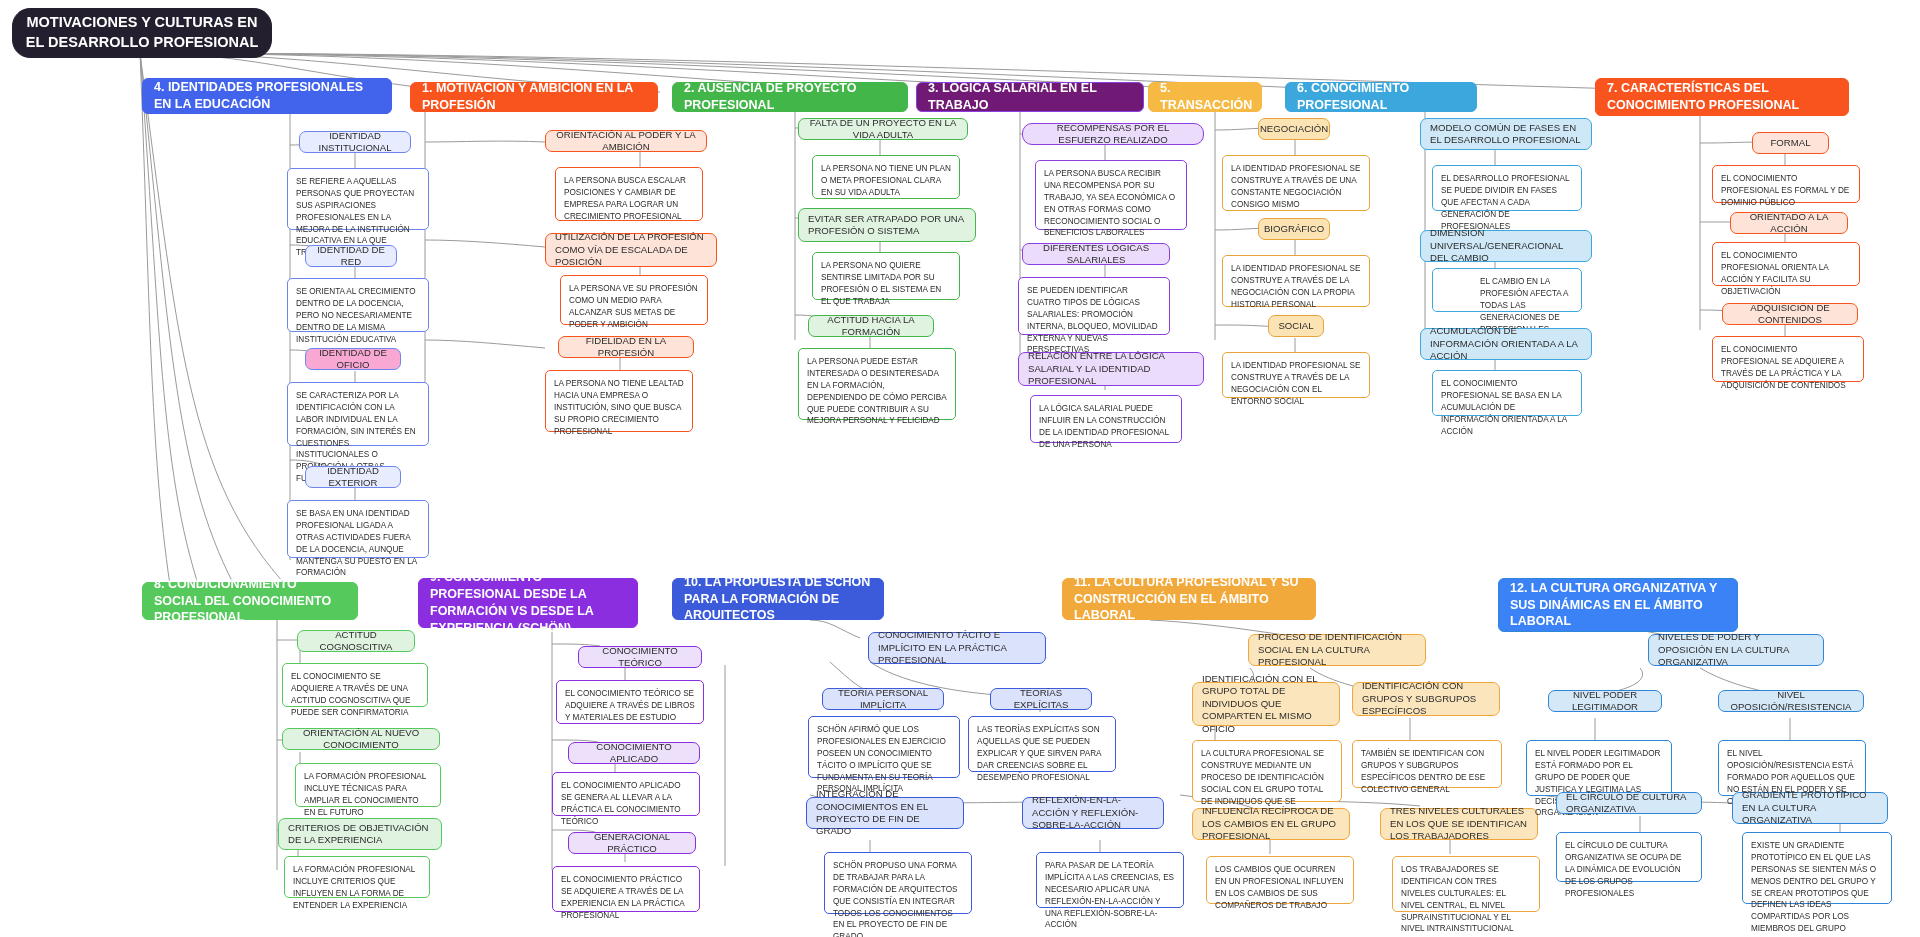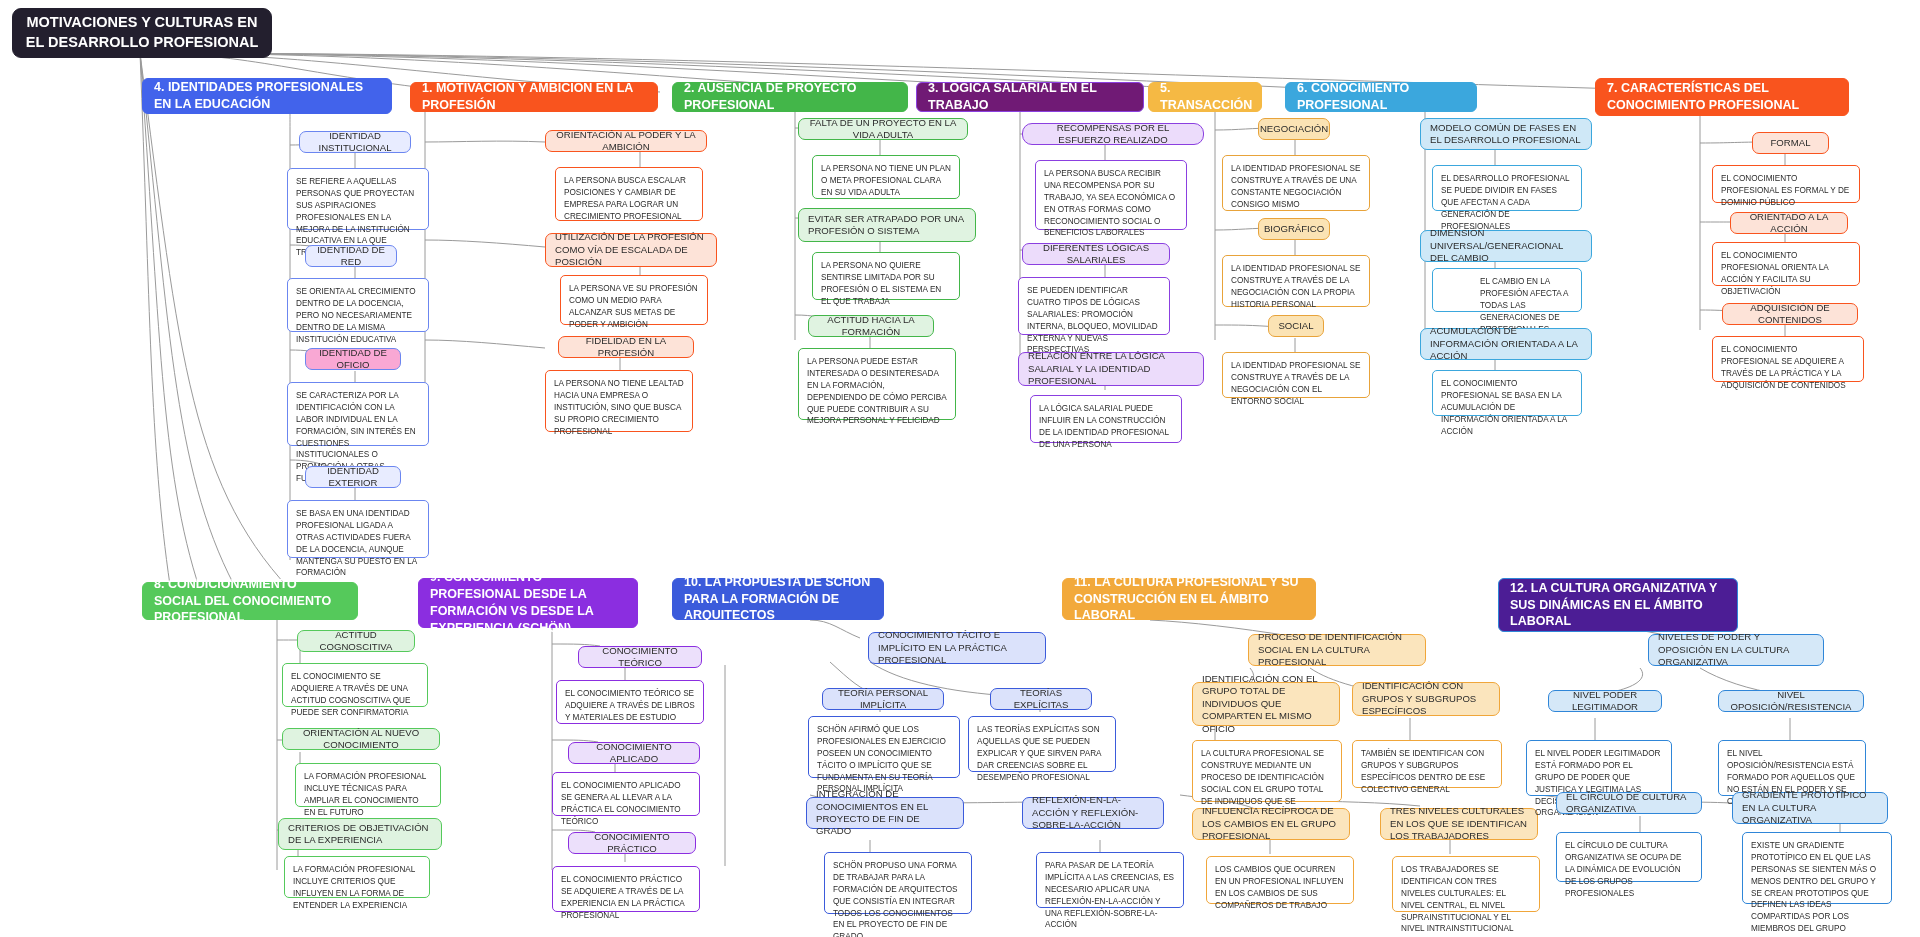--- a/index.html
+++ b/index.html
@@ -3,21 +3,21 @@
 <meta charset="utf-8">
 <style>
   html,body{margin:0;padding:0;background:#ffffff;}
   body{width:1920px;height:937px;position:relative;overflow:hidden;
        font-family:"Liberation Sans","DejaVu Sans",sans-serif;}
   #canvas{position:absolute;left:0;top:0;width:1920px;height:937px;}
   svg#links{position:absolute;left:0;top:0;width:1920px;height:937px;pointer-events:none;}
   .node{position:absolute;box-sizing:border-box;border-radius:7px;border-width:1.5px;border-style:solid;}
   .root{background:#231f2e;border-color:#231f2e;color:#ffffff;font-weight:bold;font-size:14.5px;
         text-align:center;line-height:1.35;display:flex;align-items:center;justify-content:center;
-        padding:13px 12px;border-radius:9px;}
+        padding:13px 12px;border-radius:18px;}
   .branch{color:#ffffff;font-weight:bold;font-size:12.5px;line-height:1.35;padding:8px 11px;
           display:flex;align-items:center;border-radius:6px;}
   .sub{font-size:9.6px;line-height:1.3;padding:5px 9px;display:flex;align-items:center;
        justify-content:center;text-align:center;color:#2b2b2b;border-radius:7px;}
   .sub.left{justify-content:flex-start;text-align:left;}
   .leaf{font-size:8.2px;line-height:1.45;padding:7px 8px;color:#2b2b2b;background:#ffffff;
         border-radius:5px;text-align:left;}
 </style>
 </head>
 <body>
@@ -215,21 +215,21 @@
   <div class="node sub" style="left:282px;top:728px;width:158px;height:22px;background:#dff3e0;border-color:#55c95b;">ORIENTACIÓN AL NUEVO CONOCIMIENTO</div>
   <div class="node leaf" style="left:295px;top:763px;width:146px;height:44px;border-color:#55c95b;">LA FORMACIÓN PROFESIONAL INCLUYE TÉCNICAS PARA AMPLIAR EL CONOCIMIENTO EN EL FUTURO</div>
   <div class="node sub left" style="left:278px;top:818px;width:164px;height:32px;background:#dff3e0;border-color:#55c95b;">CRITERIOS DE OBJETIVACIÓN DE LA EXPERIENCIA</div>
   <div class="node leaf" style="left:284px;top:856px;width:146px;height:42px;border-color:#55c95b;">LA FORMACIÓN PROFESIONAL INCLUYE CRITERIOS QUE INFLUYEN EN LA FORMA DE ENTENDER LA EXPERIENCIA</div>
 
   <div class="node branch" style="left:418px;top:578px;width:220px;height:50px;background:#8b2ee0;border-color:#8b2ee0;">9. CONOCIMIENTO PROFESIONAL DESDE LA FORMACIÓN VS DESDE LA EXPERIENCIA (SCHÖN)</div>
   <div class="node sub" style="left:578px;top:646px;width:124px;height:22px;background:#ece0fb;border-color:#8b2ee0;">CONOCIMIENTO TEÓRICO</div>
   <div class="node leaf" style="left:556px;top:680px;width:148px;height:44px;border-color:#8b2ee0;">EL CONOCIMIENTO TEÓRICO SE ADQUIERE A TRAVÉS DE LIBROS Y MATERIALES DE ESTUDIO</div>
   <div class="node sub" style="left:568px;top:742px;width:132px;height:22px;background:#ece0fb;border-color:#8b2ee0;">CONOCIMIENTO APLICADO</div>
   <div class="node leaf" style="left:552px;top:772px;width:148px;height:44px;border-color:#8b2ee0;">EL CONOCIMIENTO APLICADO SE GENERA AL LLEVAR A LA PRÁCTICA EL CONOCIMIENTO TEÓRICO</div>
-  <div class="node sub" style="left:568px;top:832px;width:128px;height:22px;background:#ece0fb;border-color:#8b2ee0;">CONOCIMIENTO PRÁCTICO</div>
+  <div class="node sub" style="left:568px;top:832px;width:128px;height:22px;background:#ece0fb;border-color:#8b2ee0;">GENERACIONAL PRÁCTICO</div>
   <div class="node leaf" style="left:552px;top:866px;width:148px;height:46px;border-color:#8b2ee0;">EL CONOCIMIENTO PRÁCTICO SE ADQUIERE A TRAVÉS DE LA EXPERIENCIA EN LA PRÁCTICA PROFESIONAL</div>
 
   <div class="node branch" style="left:672px;top:578px;width:212px;height:42px;background:#3b5bdb;border-color:#3b5bdb;">10. LA PROPUESTA DE SCHÖN PARA LA FORMACIÓN DE ARQUITECTOS</div>
   <div class="node sub left" style="left:868px;top:632px;width:178px;height:32px;background:#dbe2fb;border-color:#3b5bdb;">CONOCIMIENTO TÁCITO E IMPLÍCITO EN LA PRÁCTICA PROFESIONAL</div>
   <div class="node sub" style="left:822px;top:688px;width:122px;height:22px;background:#dbe2fb;border-color:#3b5bdb;">TEORÍA PERSONAL IMPLÍCITA</div>
   <div class="node leaf" style="left:808px;top:716px;width:152px;height:62px;border-color:#3b5bdb;">SCHÖN AFIRMÓ QUE LOS PROFESIONALES EN EJERCICIO POSEEN UN CONOCIMIENTO TÁCITO O IMPLÍCITO QUE SE FUNDAMENTA EN SU TEORÍA PERSONAL IMPLÍCITA</div>
   <div class="node sub" style="left:990px;top:688px;width:102px;height:22px;background:#dbe2fb;border-color:#3b5bdb;">TEORÍAS EXPLÍCITAS</div>
   <div class="node leaf" style="left:968px;top:716px;width:148px;height:56px;border-color:#3b5bdb;">LAS TEORÍAS EXPLÍCITAS SON AQUELLAS QUE SE PUEDEN EXPLICAR Y QUE SIRVEN PARA DAR CREENCIAS SOBRE EL DESEMPEÑO PROFESIONAL</div>
   <div class="node sub left" style="left:806px;top:797px;width:158px;height:32px;background:#dbe2fb;border-color:#3b5bdb;">INTEGRACIÓN DE CONOCIMIENTOS EN EL PROYECTO DE FIN DE GRADO</div>
   <div class="node leaf" style="left:824px;top:852px;width:148px;height:62px;border-color:#3b5bdb;">SCHÖN PROPUSO UNA FORMA DE TRABAJAR PARA LA FORMACIÓN DE ARQUITECTOS QUE CONSISTÍA EN INTEGRAR TODOS LOS CONOCIMIENTOS EN EL PROYECTO DE FIN DE GRADO</div>
@@ -240,21 +240,21 @@
   <div class="node sub left" style="left:1248px;top:634px;width:178px;height:32px;background:#fbe5bd;border-color:#f0a63a;">PROCESO DE IDENTIFICACIÓN SOCIAL EN LA CULTURA PROFESIONAL</div>
   <div class="node sub left" style="left:1192px;top:682px;width:148px;height:44px;background:#fbe5bd;border-color:#f0a63a;">IDENTIFICACIÓN CON EL GRUPO TOTAL DE INDIVIDUOS QUE COMPARTEN EL MISMO OFICIO</div>
   <div class="node leaf" style="left:1192px;top:740px;width:150px;height:62px;border-color:#f0a63a;">LA CULTURA PROFESIONAL SE CONSTRUYE MEDIANTE UN PROCESO DE IDENTIFICACIÓN SOCIAL CON EL GRUPO TOTAL DE INDIVIDUOS QUE SE DEDICAN AL MISMO OFICIO</div>
   <div class="node sub left" style="left:1352px;top:682px;width:148px;height:34px;background:#fbe5bd;border-color:#f0a63a;">IDENTIFICACIÓN CON GRUPOS Y SUBGRUPOS ESPECÍFICOS</div>
   <div class="node leaf" style="left:1352px;top:740px;width:150px;height:48px;border-color:#f0a63a;">TAMBIÉN SE IDENTIFICAN CON GRUPOS Y SUBGRUPOS ESPECÍFICOS DENTRO DE ESE COLECTIVO GENERAL</div>
   <div class="node sub left" style="left:1192px;top:808px;width:158px;height:32px;background:#fbe5bd;border-color:#f0a63a;">INFLUENCIA RECÍPROCA DE LOS CAMBIOS EN EL GRUPO PROFESIONAL</div>
   <div class="node leaf" style="left:1206px;top:856px;width:148px;height:48px;border-color:#f0a63a;">LOS CAMBIOS QUE OCURREN EN UN PROFESIONAL INFLUYEN EN LOS CAMBIOS DE SUS COMPAÑEROS DE TRABAJO</div>
   <div class="node sub left" style="left:1380px;top:808px;width:158px;height:32px;background:#fbe5bd;border-color:#f0a63a;">TRES NIVELES CULTURALES EN LOS QUE SE IDENTIFICAN LOS TRABAJADORES</div>
   <div class="node leaf" style="left:1392px;top:856px;width:148px;height:56px;border-color:#f0a63a;">LOS TRABAJADORES SE IDENTIFICAN CON TRES NIVELES CULTURALES: EL NIVEL CENTRAL, EL NIVEL SUPRAINSTITUCIONAL Y EL NIVEL INTRAINSTITUCIONAL</div>
 
-  <div class="node branch" style="left:1498px;top:578px;width:240px;height:54px;background:#4c1d95;border-color:#2f86d8;">12. LA CULTURA ORGANIZATIVA Y SUS DINÁMICAS EN EL ÁMBITO LABORAL</div>
+  <div class="node branch" style="left:1498px;top:578px;width:240px;height:54px;background:#3b82f6;border-color:#2f86d8;">12. LA CULTURA ORGANIZATIVA Y SUS DINÁMICAS EN EL ÁMBITO LABORAL</div>
   <div class="node sub left" style="left:1648px;top:634px;width:176px;height:32px;background:#d5e8f8;border-color:#2f86d8;">NIVELES DE PODER Y OPOSICIÓN EN LA CULTURA ORGANIZATIVA</div>
   <div class="node sub" style="left:1548px;top:690px;width:114px;height:22px;background:#d5e8f8;border-color:#2f86d8;">NIVEL PODER LEGITIMADOR</div>
   <div class="node leaf" style="left:1526px;top:740px;width:146px;height:56px;border-color:#2f86d8;">EL NIVEL PODER LEGITIMADOR ESTÁ FORMADO POR EL GRUPO DE PODER QUE JUSTIFICA Y LEGITIMA LAS DECISIONES EN LA ORGANIZACIÓN</div>
   <div class="node sub" style="left:1718px;top:690px;width:146px;height:22px;background:#d5e8f8;border-color:#2f86d8;">NIVEL OPOSICIÓN/RESISTENCIA</div>
   <div class="node leaf" style="left:1718px;top:740px;width:148px;height:56px;border-color:#2f86d8;">EL NIVEL OPOSICIÓN/RESISTENCIA ESTÁ FORMADO POR AQUELLOS QUE NO ESTÁN EN EL PODER Y SE OPONEN AL GRUPO DE PODER</div>
   <div class="node sub left" style="left:1556px;top:792px;width:146px;height:22px;background:#d5e8f8;border-color:#2f86d8;">EL CÍRCULO DE CULTURA ORGANIZATIVA</div>
   <div class="node leaf" style="left:1556px;top:832px;width:146px;height:50px;border-color:#2f86d8;">EL CÍRCULO DE CULTURA ORGANIZATIVA SE OCUPA DE LA DINÁMICA DE EVOLUCIÓN DE LOS GRUPOS PROFESIONALES</div>
   <div class="node sub left" style="left:1732px;top:792px;width:156px;height:32px;background:#d5e8f8;border-color:#2f86d8;">GRADIENTE PROTOTÍPICO EN LA CULTURA ORGANIZATIVA</div>
   <div class="node leaf" style="left:1742px;top:832px;width:150px;height:72px;border-color:#2f86d8;">EXISTE UN GRADIENTE PROTOTÍPICO EN EL QUE LAS PERSONAS SE SIENTEN MÁS O MENOS DENTRO DEL GRUPO Y SE CREAN PROTOTIPOS QUE DEFINEN LAS IDEAS COMPARTIDAS POR LOS MIEMBROS DEL GRUPO</div>
 

